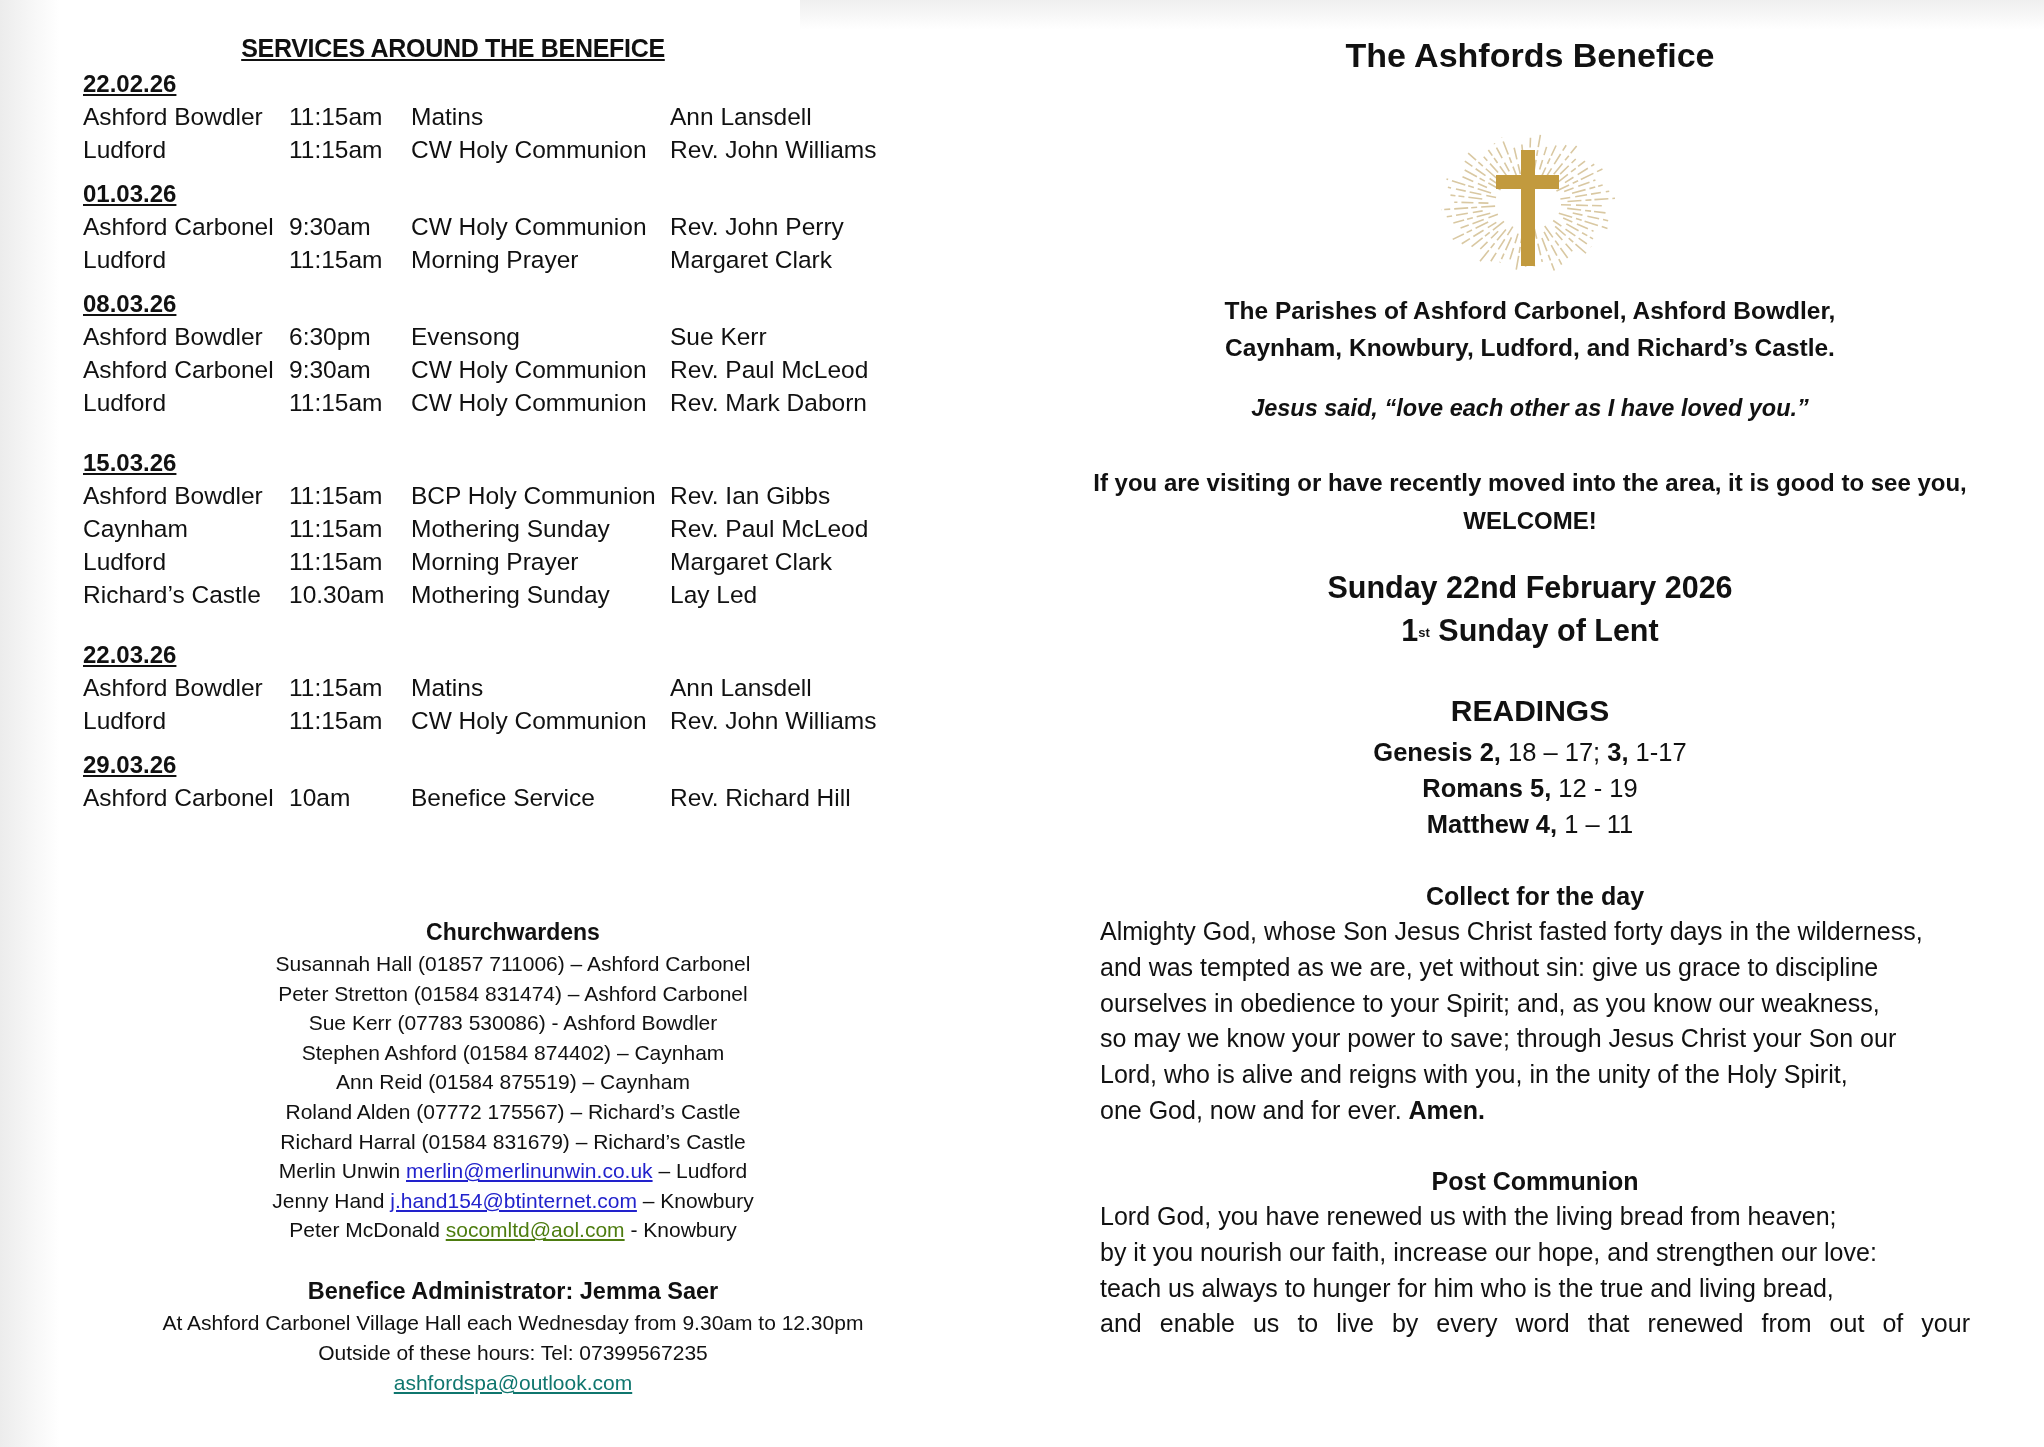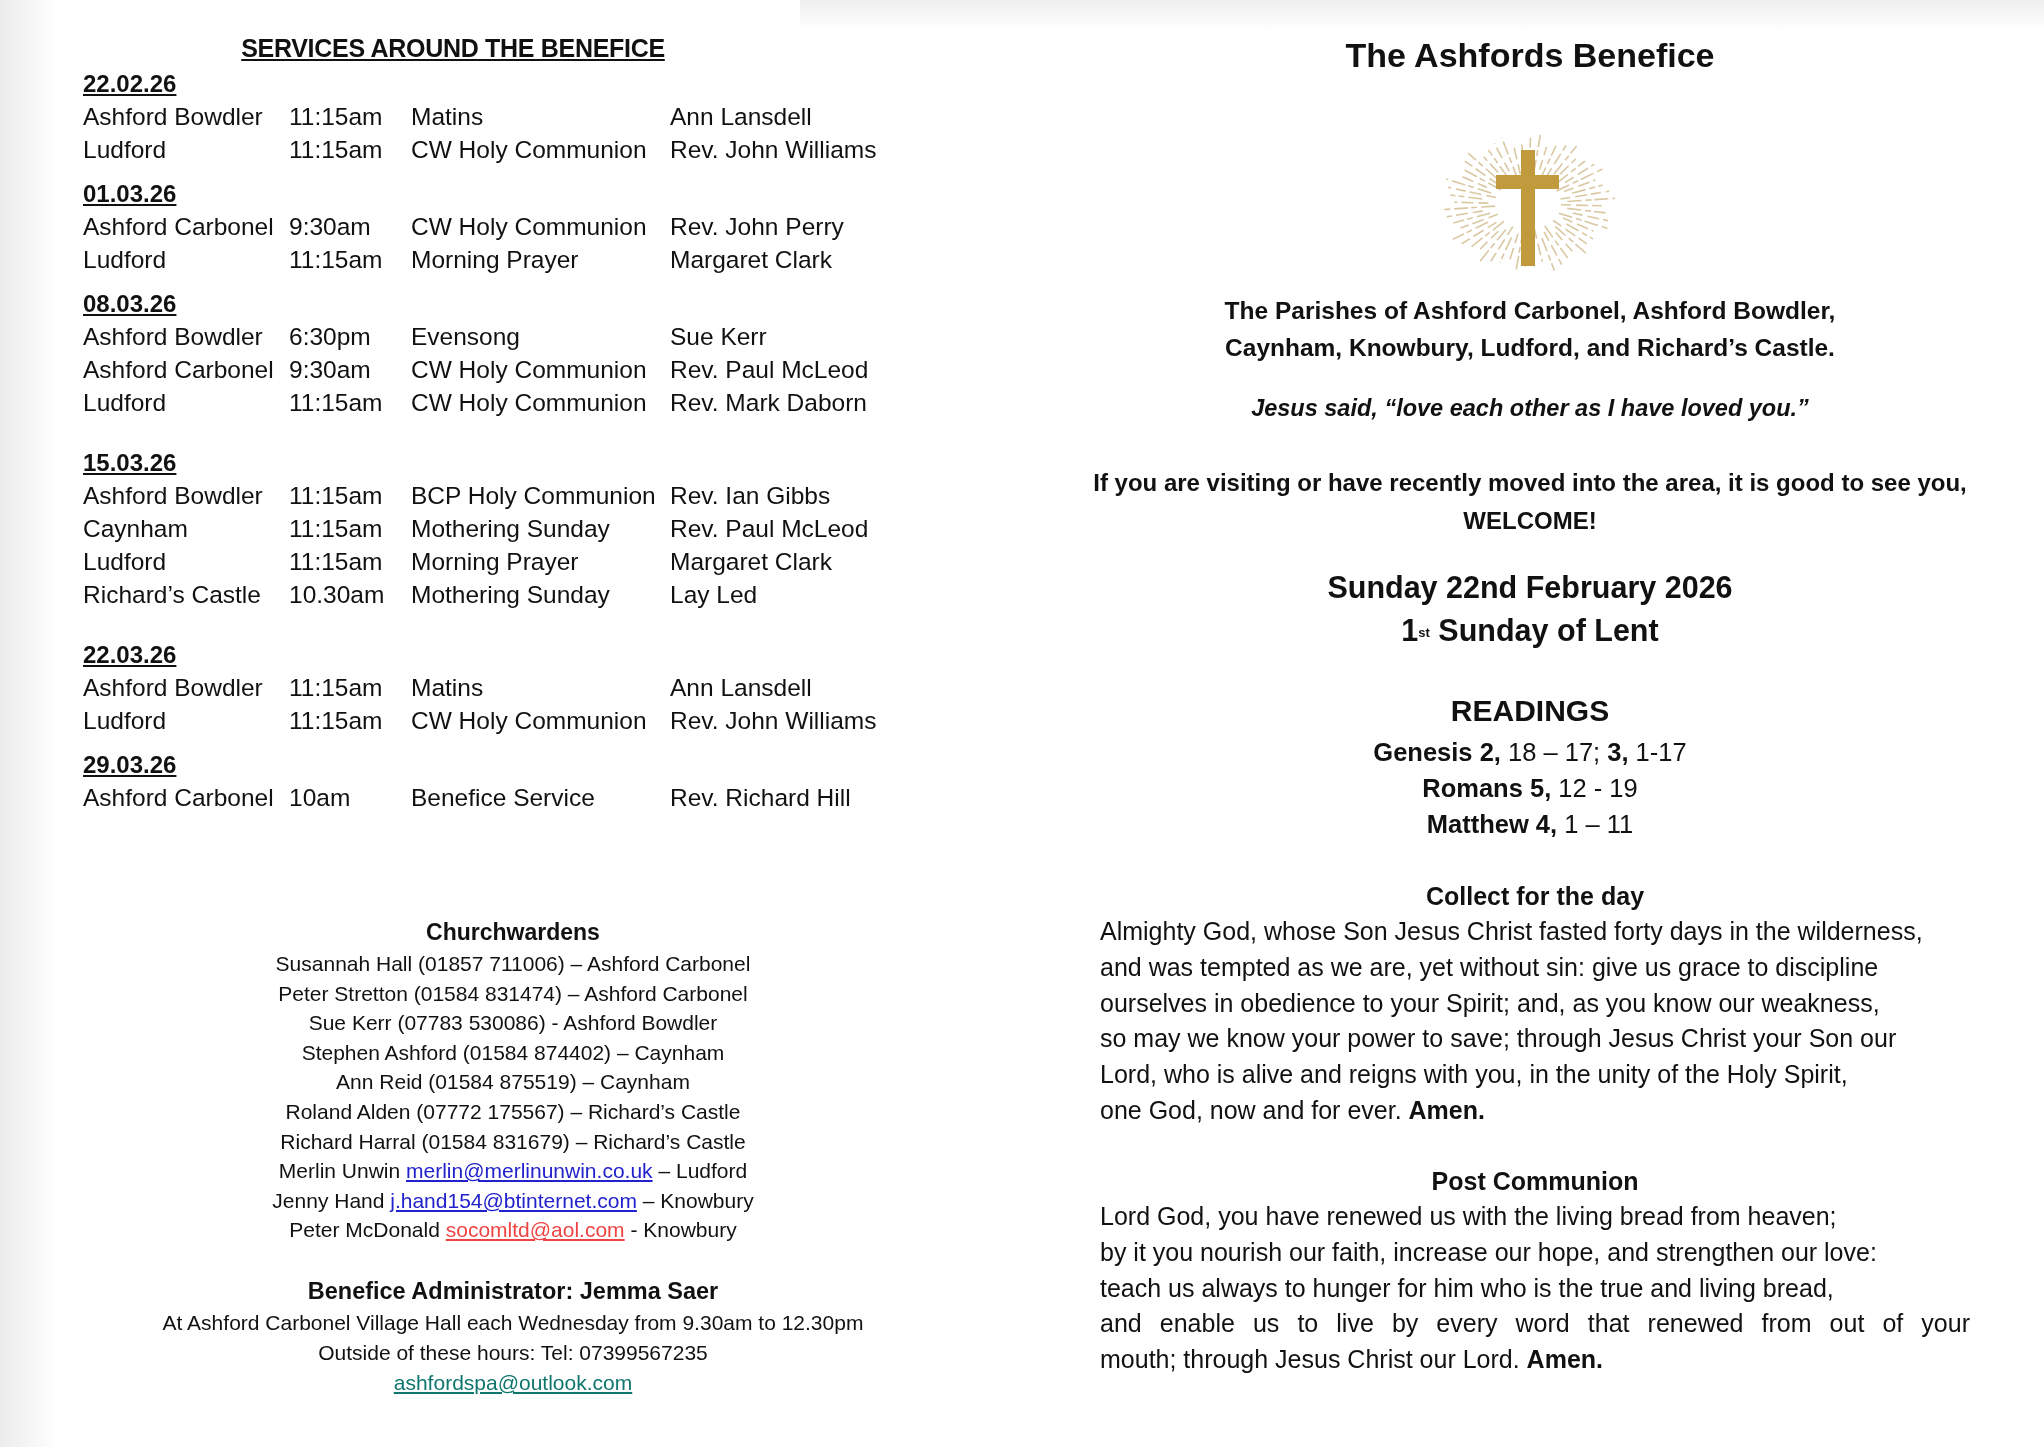--- a/index.html
+++ b/index.html
@@ -168,21 +168,21 @@
     <div id="warden-list">
         <div class="line"><span>Susannah Hall</span> <span>(01857 711006)</span><span style="white-space: pre;"> – </span><span>Ashford Carbonel</span></div>
         <div class="line"><span>Peter Stretton</span> <span>(01584 831474)</span><span style="white-space: pre;"> – </span><span>Ashford Carbonel</span></div>
         <div class="line"><span>Sue Kerr</span> <span>(07783 530086)</span><span style="white-space: pre;"> - </span><span>Ashford Bowdler</span></div>
         <div class="line"><span>Stephen Ashford</span> <span>(01584 874402)</span><span style="white-space: pre;"> – </span><span>Caynham</span></div>
         <div class="line"><span>Ann Reid</span> <span>(01584 875519)</span><span style="white-space: pre;"> – </span><span>Caynham</span></div>
         <div class="line"><span>Roland Alden</span> <span>(07772 175567)</span><span style="white-space: pre;"> – </span><span>Richard’s Castle</span></div>
         <div class="line"><span>Richard Harral</span> <span>(01584 831679)</span><span style="white-space: pre;"> – </span><span>Richard’s Castle</span></div>
         <div class="line"><span>Merlin Unwin</span> <a class="mail" style="color: rgb(34, 34, 204);">merlin@merlinunwin.co.uk</a><span style="white-space: pre;"> – </span><span>Ludford</span></div>
         <div class="line"><span>Jenny Hand </span> <a class="mail" style="color: rgb(34, 34, 204);">j.hand154@btinternet.com</a><span style="white-space: pre;"> – </span><span>Knowbury</span></div>
-        <div class="line"><span>Peter McDonald</span> <a class="mail" style="color: #ef4444;">socomltd@aol.com</a><span style="white-space: pre;"> - </span><span>Knowbury</span></div>
+        <div class="line"><span>Peter McDonald</span> <a class="mail" style="color: #4d7c0f;">socomltd@aol.com</a><span style="white-space: pre;"> - </span><span>Knowbury</span></div>
       </div>
   </div>
 
   <div class="admin">
     <div class="heading">Benefice Administrator: Jemma Saer</div>
     <div class="line">At Ashford Carbonel Village Hall each Wednesday from 9.30am to 12.30pm</div>
     <div class="line">Outside of these hours: Tel: 07399567235</div>
     <div class="line"><a class="mail" style="color: #0f766e;">ashfordspa@outlook.com</a></div>
   </div>
 </div>
@@ -288,15 +288,14 @@
     <div class="pline">Lord, who is alive and reigns with you, in the unity of the Holy Spirit,</div>
     <div class="pline"><span>one God, now and for ever.  </span><b>Amen.</b></div>
   </div>
 
   <div class="prayer postcomm">
     <div class="heading">Post Communion</div>
     <div class="pline">Lord God, you have renewed us with the living bread from heaven;</div>
     <div class="pline">by it you nourish our faith, increase our hope, and strengthen our love:</div>
     <div class="pline">teach us always to hunger for him who is the true and living bread,</div>
     <div class="pline justify">and enable us to live by every word that renewed from out of your</div>
-    <div class="pline"><span>mouth; through Jesus Christ our Lord.  </span><b>Amen.</b></div>
   </div>
 </div>
 
 </body></html>

